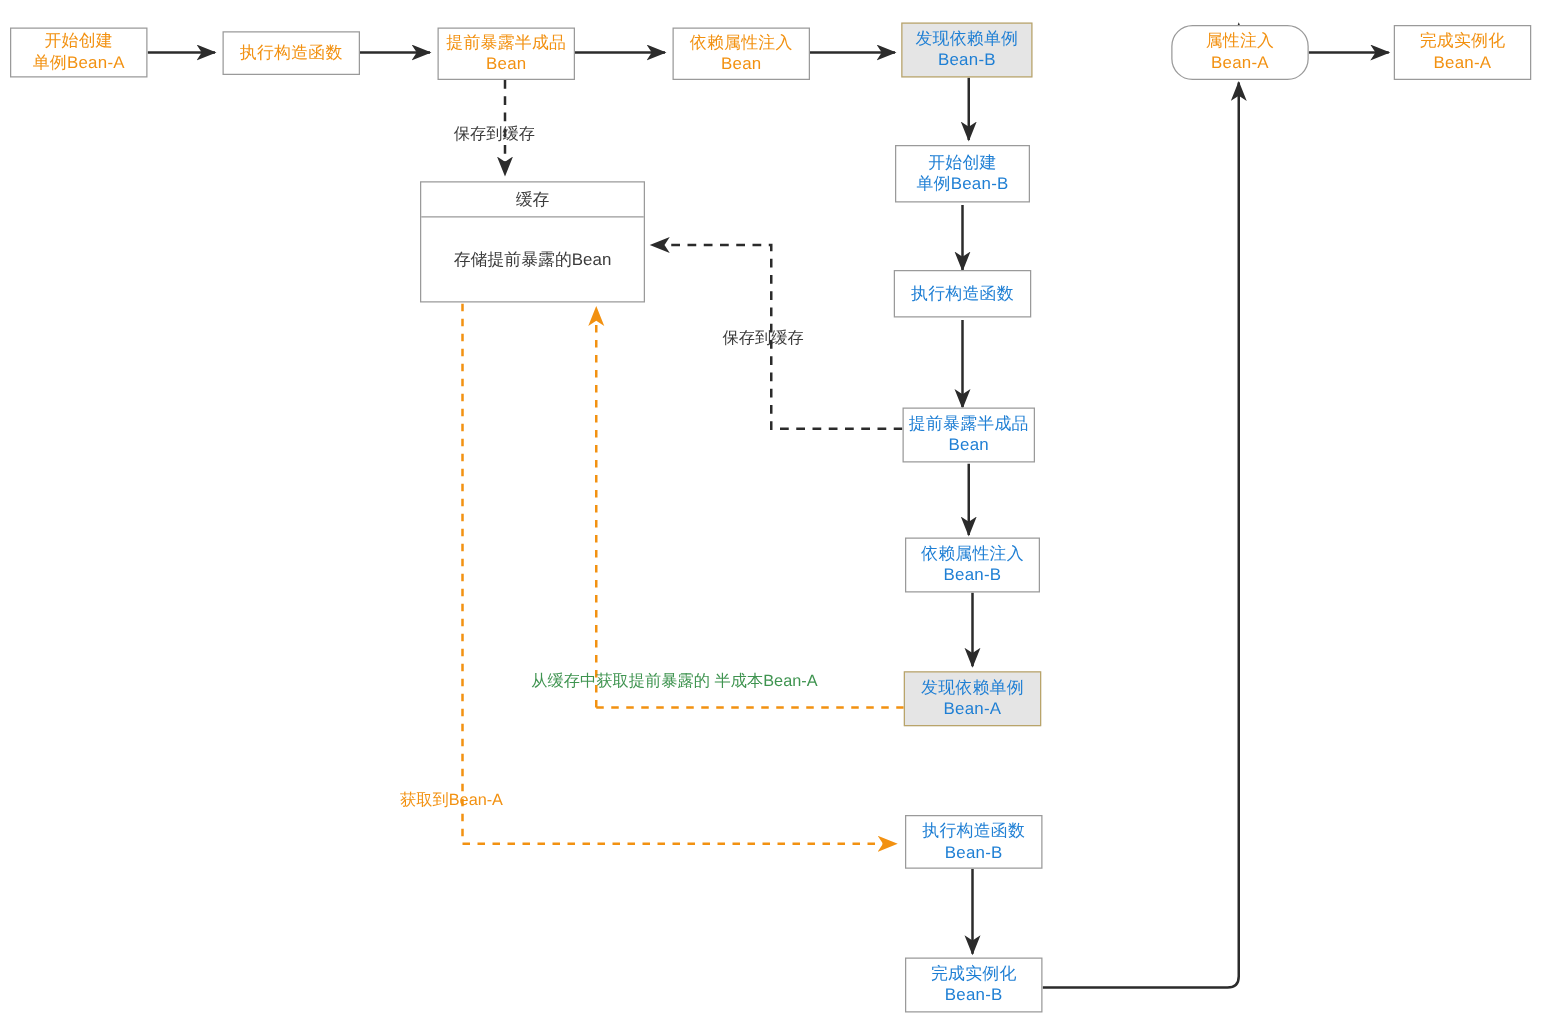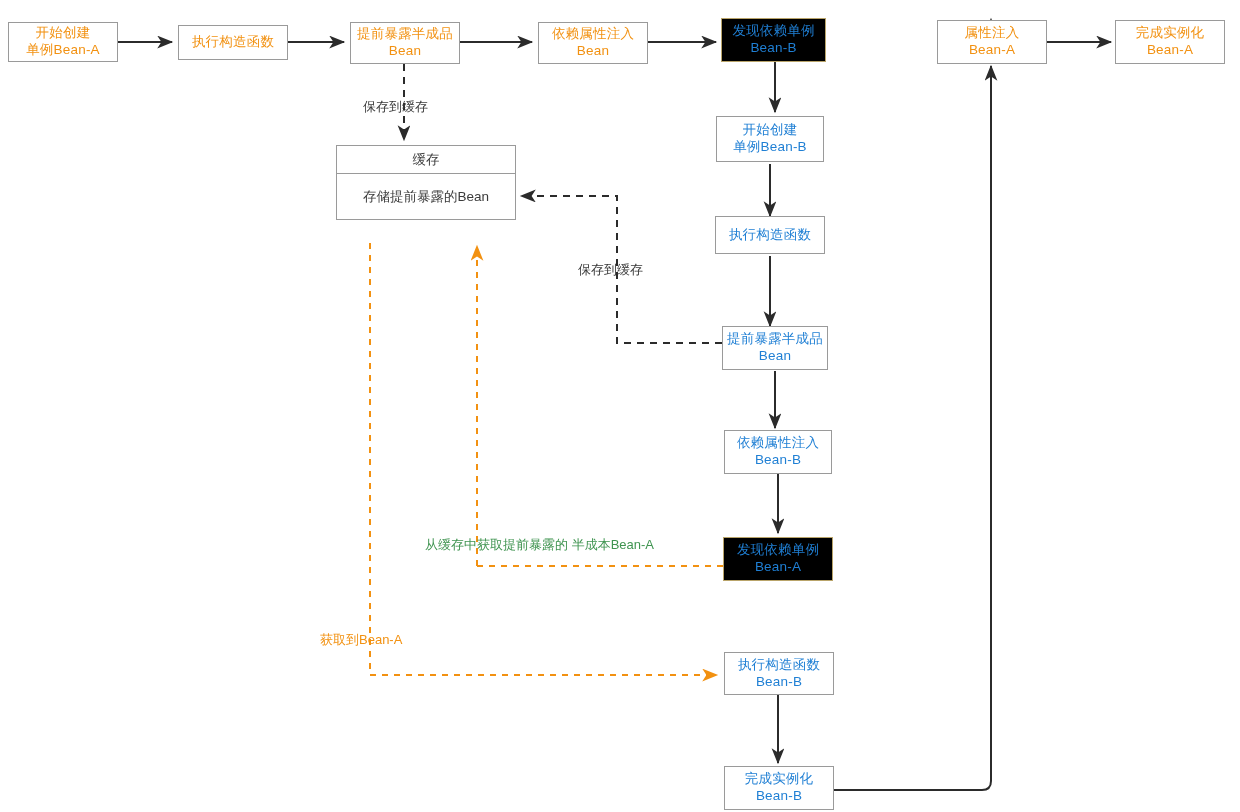--- a/index.html
+++ b/index.html
@@ -39,21 +39,21 @@
     font-size: 13.5px;
     letter-spacing: 0.2px;
   }
   .node .ln {
     display: block;
     white-space: nowrap;
   }
   .node.orange { color: #f29111; }
   .node.blue   { color: #1f7fd4; }
   .node.hl {
-    background: #000000;
+    background: #e5e5e5;
     border-color: #b9a46a;
   }
   .cache {
     position: absolute;
     box-sizing: border-box;
     border: 1px solid #9a9a9a;
     background: #ffffff;
     display: flex;
     flex-direction: column;
     color: #3b3b3b;
@@ -146,31 +146,31 @@
   <div class="node orange" style="left:538px; top:22px; width:110px; height:42px;">
     <span class="ln">依赖属性注入</span>
     <span class="ln">Bean</span>
   </div>
 
   <div class="node blue hl" style="left:721px; top:18px; width:105px; height:44px;">
     <span class="ln">发现依赖单例</span>
     <span class="ln">Bean-B</span>
   </div>
 
-  <div class="node orange" style="left:937px; top:20px; width:110px; height:44px;">
+  <div class="node orange" style="left:937px; top:20px; width:110px; height:44px;border-radius:17px;">
     <span class="ln">属性注入</span>
     <span class="ln">Bean-A</span>
   </div>
 
   <div class="node orange" style="left:1115px; top:20px; width:110px; height:44px;">
     <span class="ln">完成实例化</span>
     <span class="ln">Bean-A</span>
   </div>
 
-  <div class="cache" style="left:336px; top:145px; width:180px; height:75px;">
+  <div class="cache" style="left:336px; top:145px; width:180px; height:97px;">
     <div class="cache-header">缓存</div>
     <div class="cache-body">存储提前暴露的Bean</div>
   </div>
 
   <div class="node blue" style="left:716px; top:116px; width:108px; height:46px;">
     <span class="ln">开始创建</span>
     <span class="ln">单例Bean-B</span>
   </div>
 
   <div class="node blue" style="left:715px; top:216px; width:110px; height:38px;">

